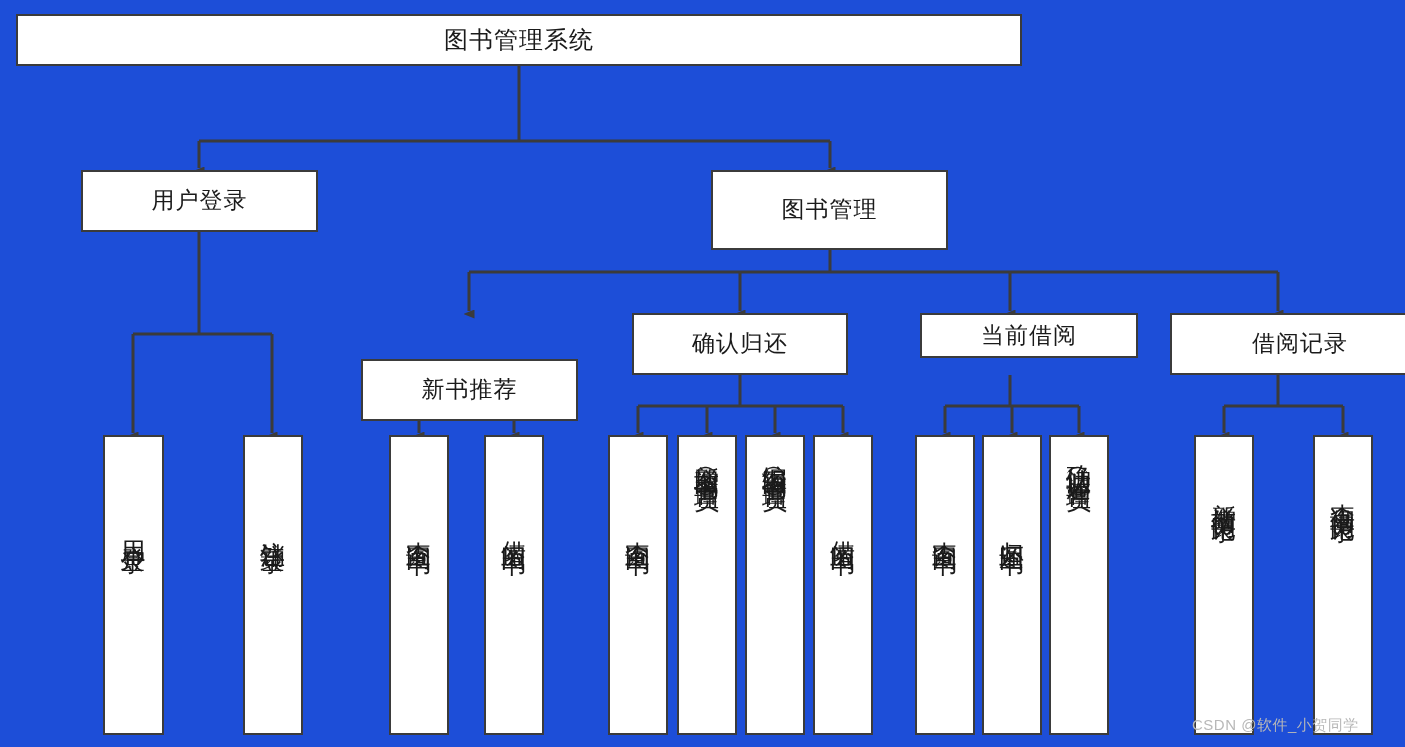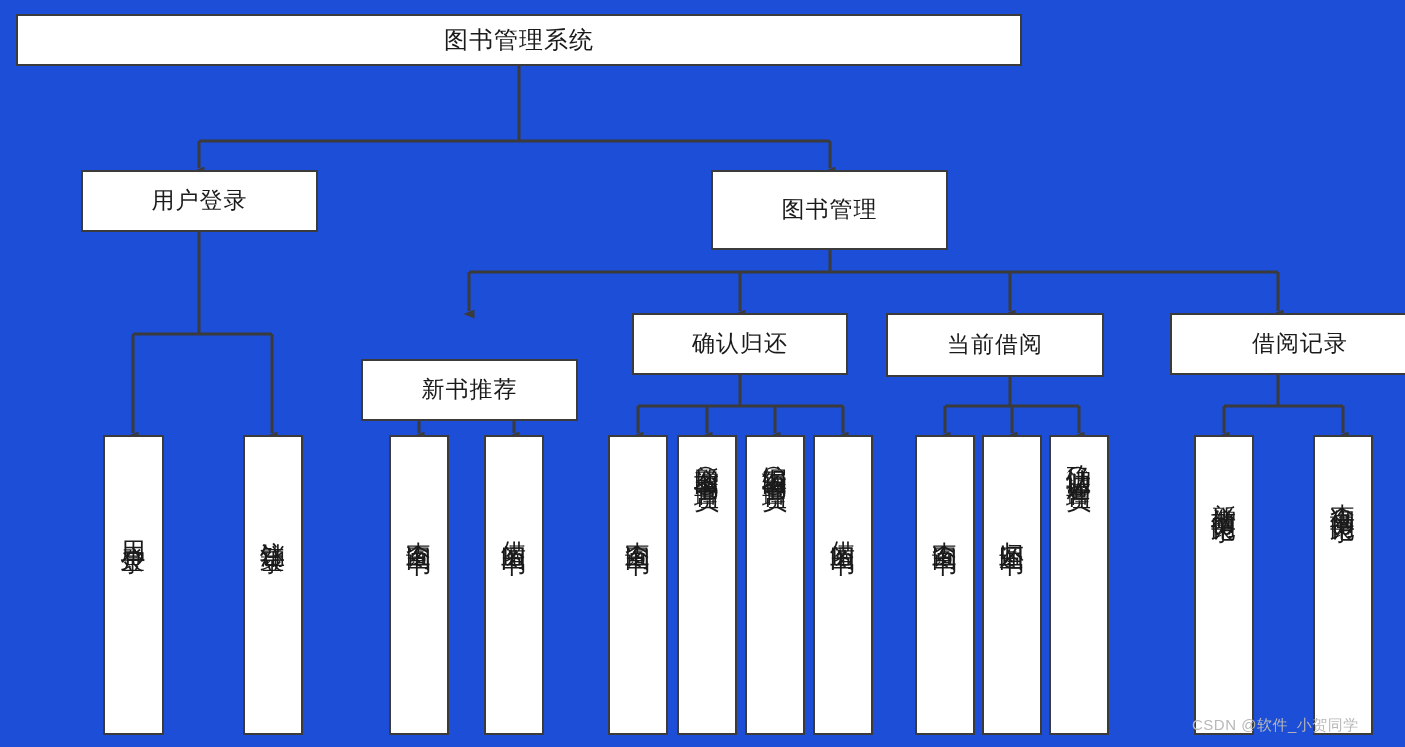--- a/index.html
+++ b/index.html
@@ -135,21 +135,21 @@
   <div class="node hbox" style="left:711px; top:170px; width:237px; height:80px;">
     <span>图书管理</span>
   </div>
 
   <div class="node hbox" style="left:361px; top:313px; width:217px; height:62px;margin-top:46px;">
     <span>新书推荐</span>
   </div>
   <div class="node hbox" style="left:632px; top:313px; width:216px; height:62px;">
     <span>确认归还</span>
   </div>
-  <div class="node hbox" style="left:886px; top:313px; width:218px; height:64px;">
+  <div class="node hbox" style="left:920px; top:313px; width:218px; height:45px;">
     <span>当前借阅</span>
   </div>
   <div class="node hbox" style="left:1170px; top:313px; width:260px; height:62px;">
     <span>借阅记录</span>
   </div>
 
   <div class="node leaf" style="left:103px; top:435px; width:61px; height:300px; padding-top:84px;">
     <span class="vtext">用户登录</span>
   </div>
   <div class="node leaf" style="left:243px; top:435px; width:60px; height:300px; padding-top:84px;">

